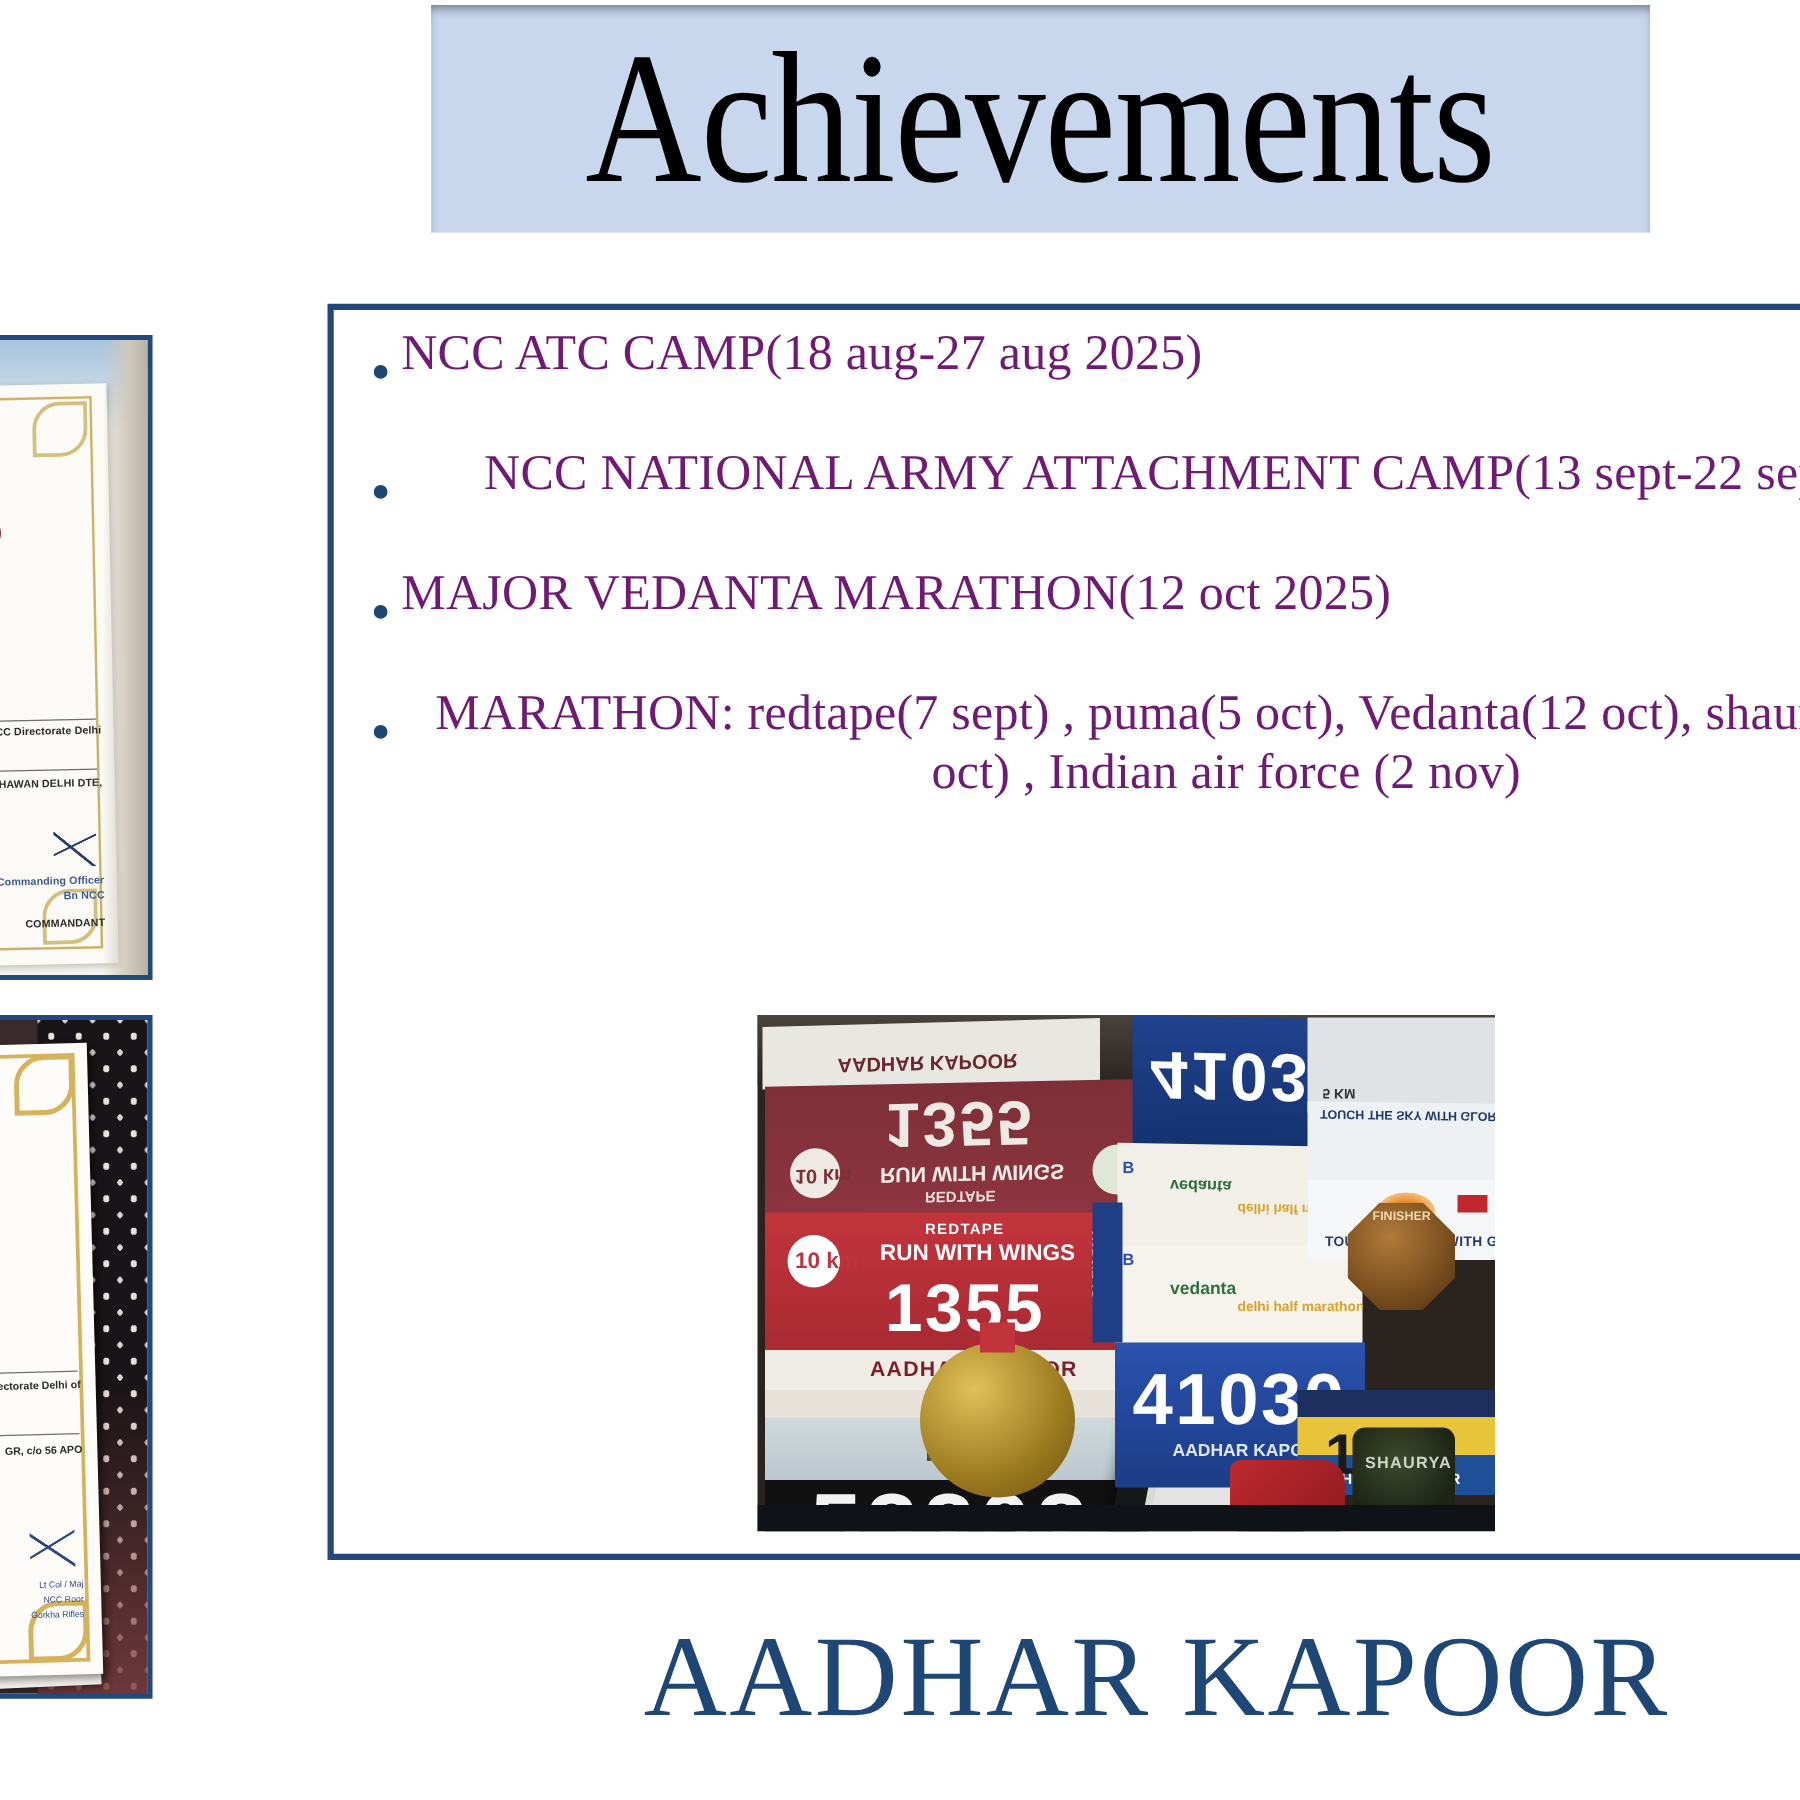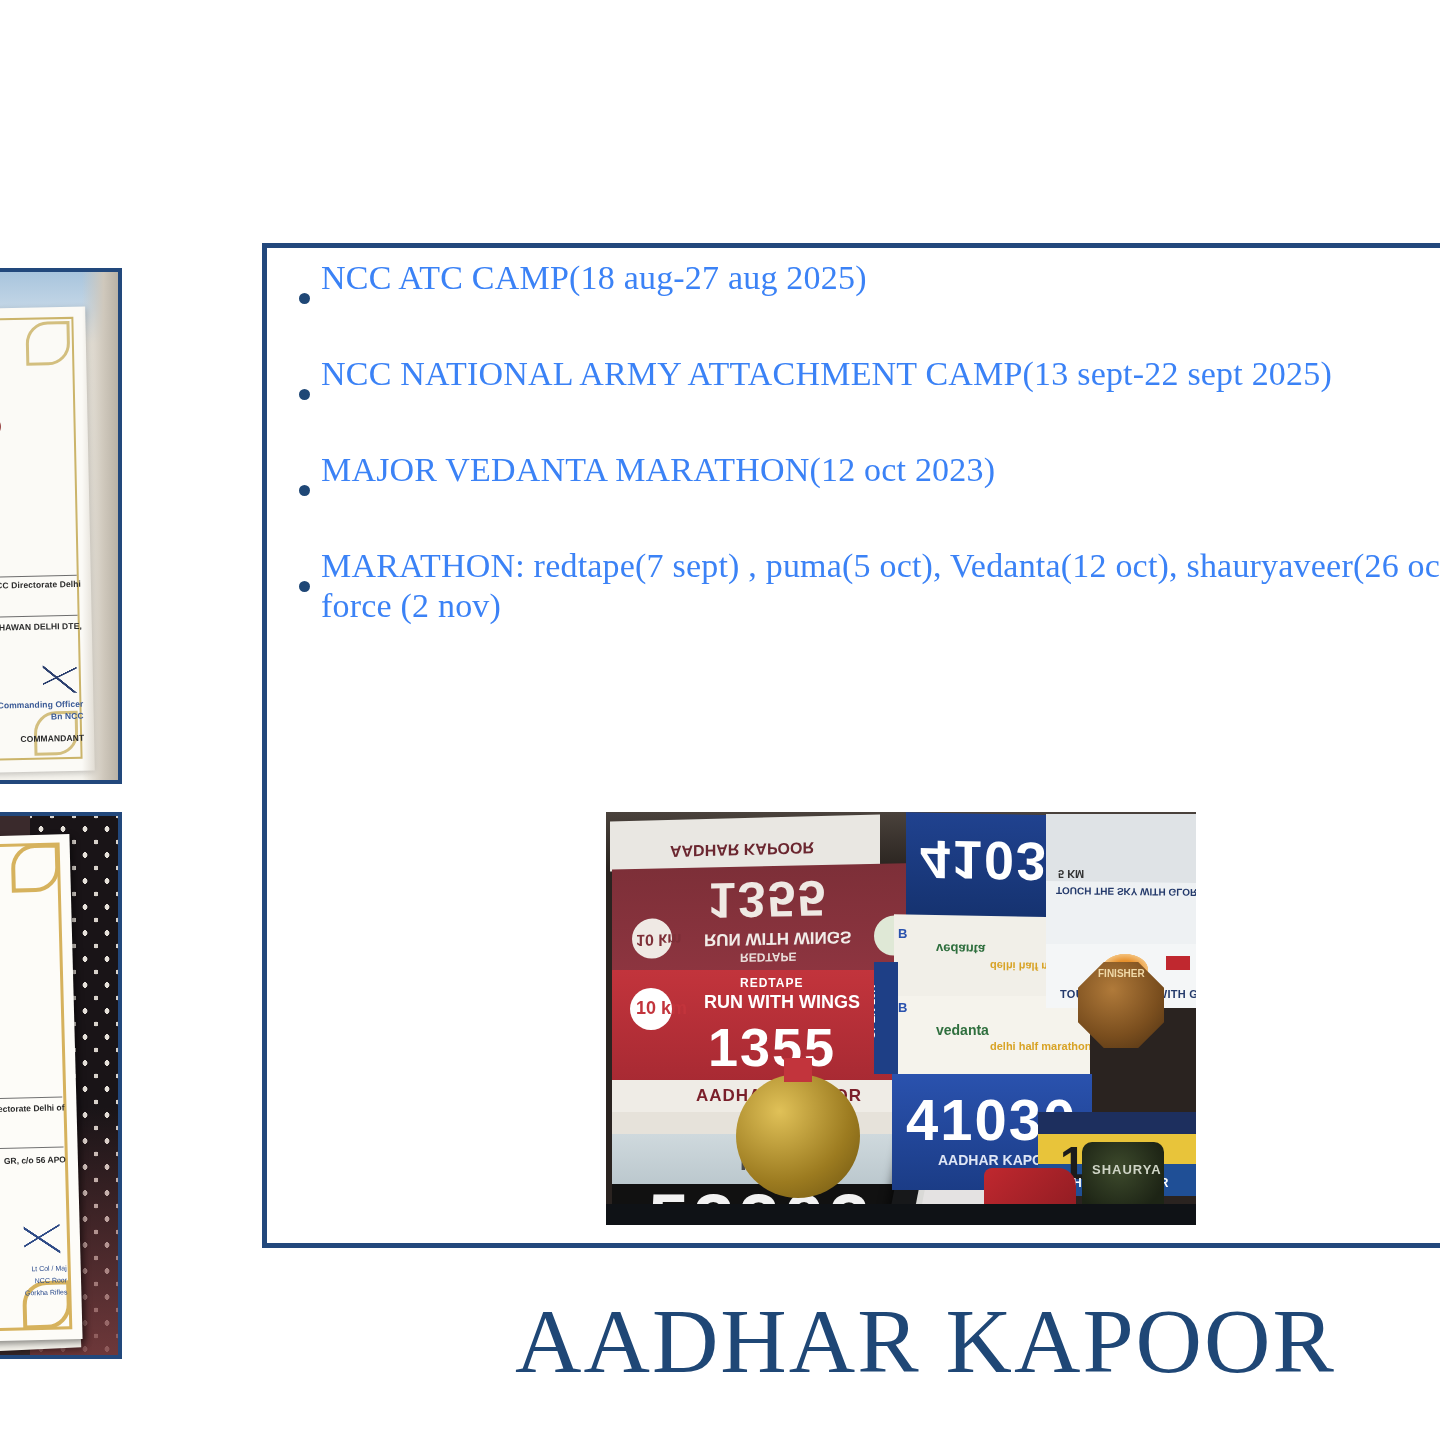--- a/index.html
+++ b/index.html
@@ -49,24 +49,25 @@
     width:34px;flex:0 0 34px;
     color:#1f4776;font-size:34px;line-height:74px;
     text-align:center;
   }
   .bullet-dot span{
     display:inline-block;width:11px;height:11px;border-radius:50%;
     background:#1f4776;vertical-align:middle;
   }
   .bullet-text{
     font-family:"Liberation Serif", serif;
-    font-size:34px;line-height:1.18;
-    color:#3b82f6;
+    font-size:40px;line-height:1.18;
+    color:#701a75;
     white-space:nowrap;
     letter-spacing:.2px;
+    text-align:center;
   }
   .bullet-text.wrap{white-space:normal;width:1320px;}
 
   
   .photo{
     position:absolute;
     border:4px solid #22487c;
     box-sizing:border-box;
     overflow:hidden;
     background:#e9e6df;
@@ -162,20 +163,23 @@
     color:#1f4776;
     letter-spacing:2px;
     white-space:nowrap;
   }
 </style>
 </head>
 <body>
 
 <div class="slide">
 
+  <div class="title-box">
+    <div class="title-text">Achievements</div>
+  </div>
 
   <div class="photo photo-cert1">
     <div class="c1-bg"></div>
     <div class="c1-paper">
       <div class="c1-inner">
         <div class="c1-corner tr"></div>
         <div class="c1-corner br"></div>
       </div>
       <div class="c1-emblem"></div>
       <div class="c1-line" style="top:268px;"></div>
@@ -223,21 +227,21 @@
         <div class="bullet-text">NCC ATC CAMP(18 aug-27 aug 2025)</div>
       </div>
 
       <div class="bullet-row">
         <div class="bullet-dot"><span></span></div>
         <div class="bullet-text wrap">NCC NATIONAL ARMY ATTACHMENT CAMP(13 sept-22 sept 2025)</div>
       </div>
 
       <div class="bullet-row">
         <div class="bullet-dot"><span></span></div>
-        <div class="bullet-text">MAJOR VEDANTA MARATHON(12 oct 2023)</div>
+        <div class="bullet-text">MAJOR VEDANTA MARATHON(12 oct 2025)</div>
       </div>
 
       <div class="bullet-row">
         <div class="bullet-dot"><span></span></div>
         <div class="bullet-text wrap">MARATHON: redtape(7 sept) , puma(5 oct), Vedanta(12 oct), shauryaveer(26 oct) , Indian air force (2 nov)</div>
       </div>
 
     </div>
 
   </div>

